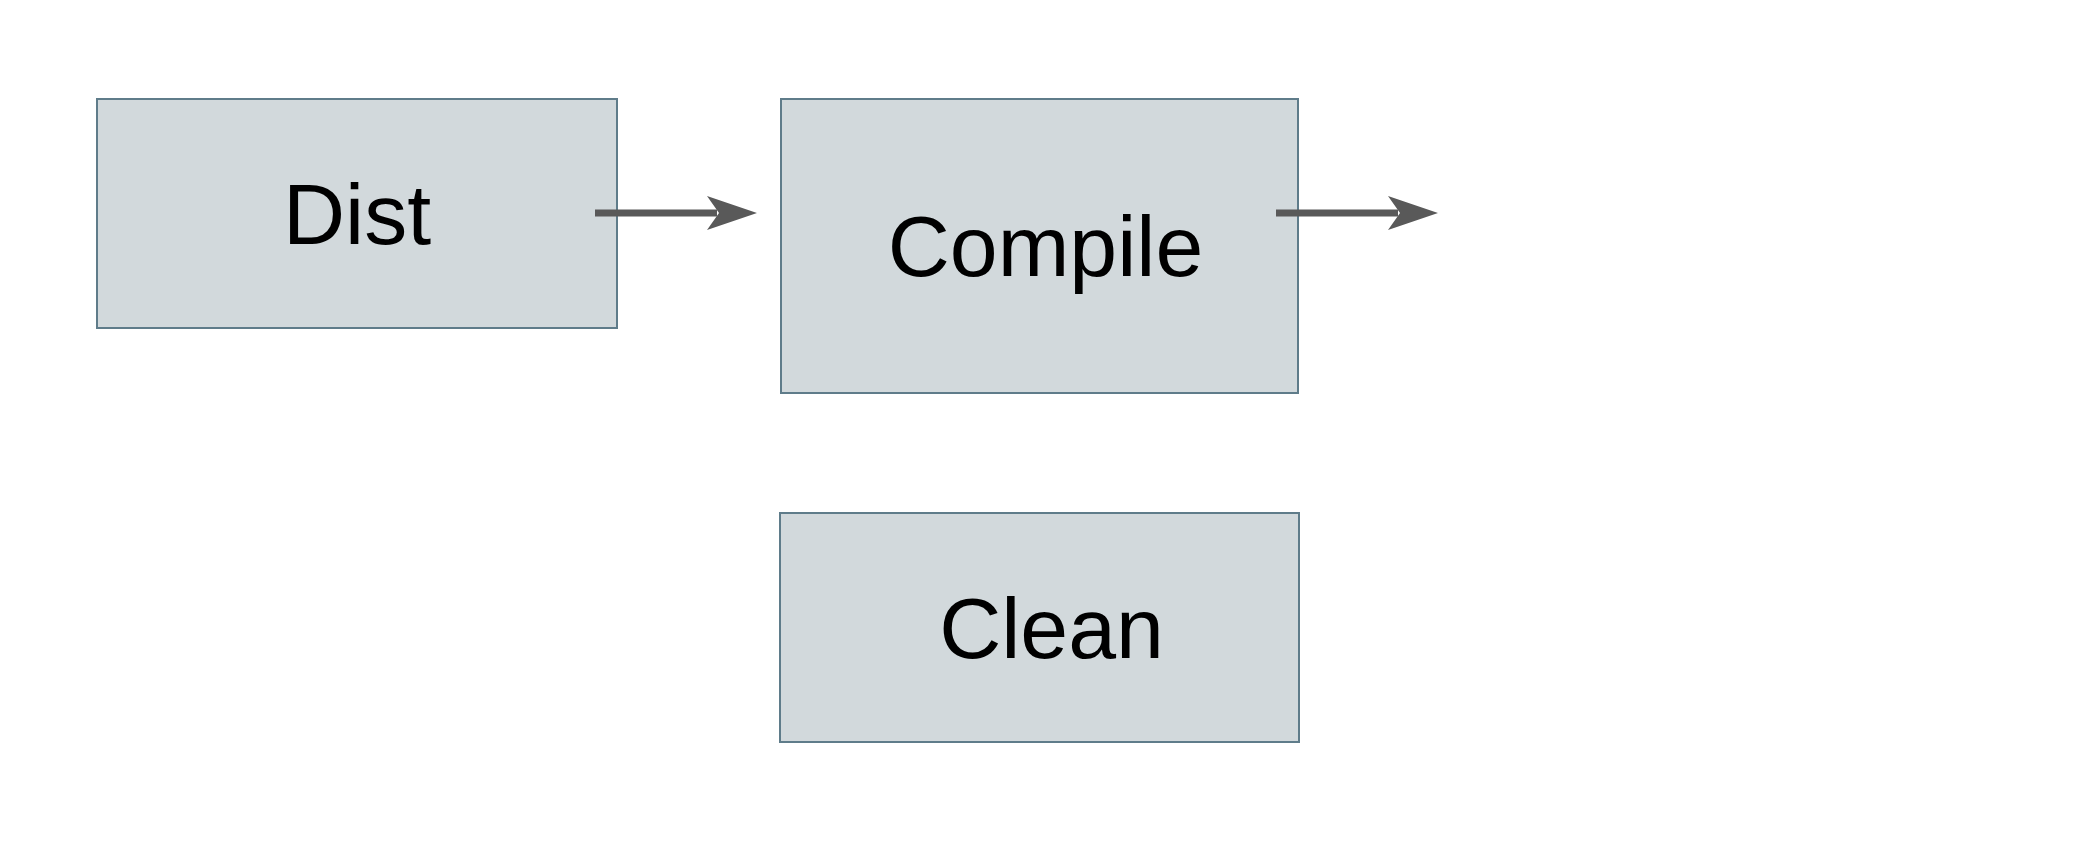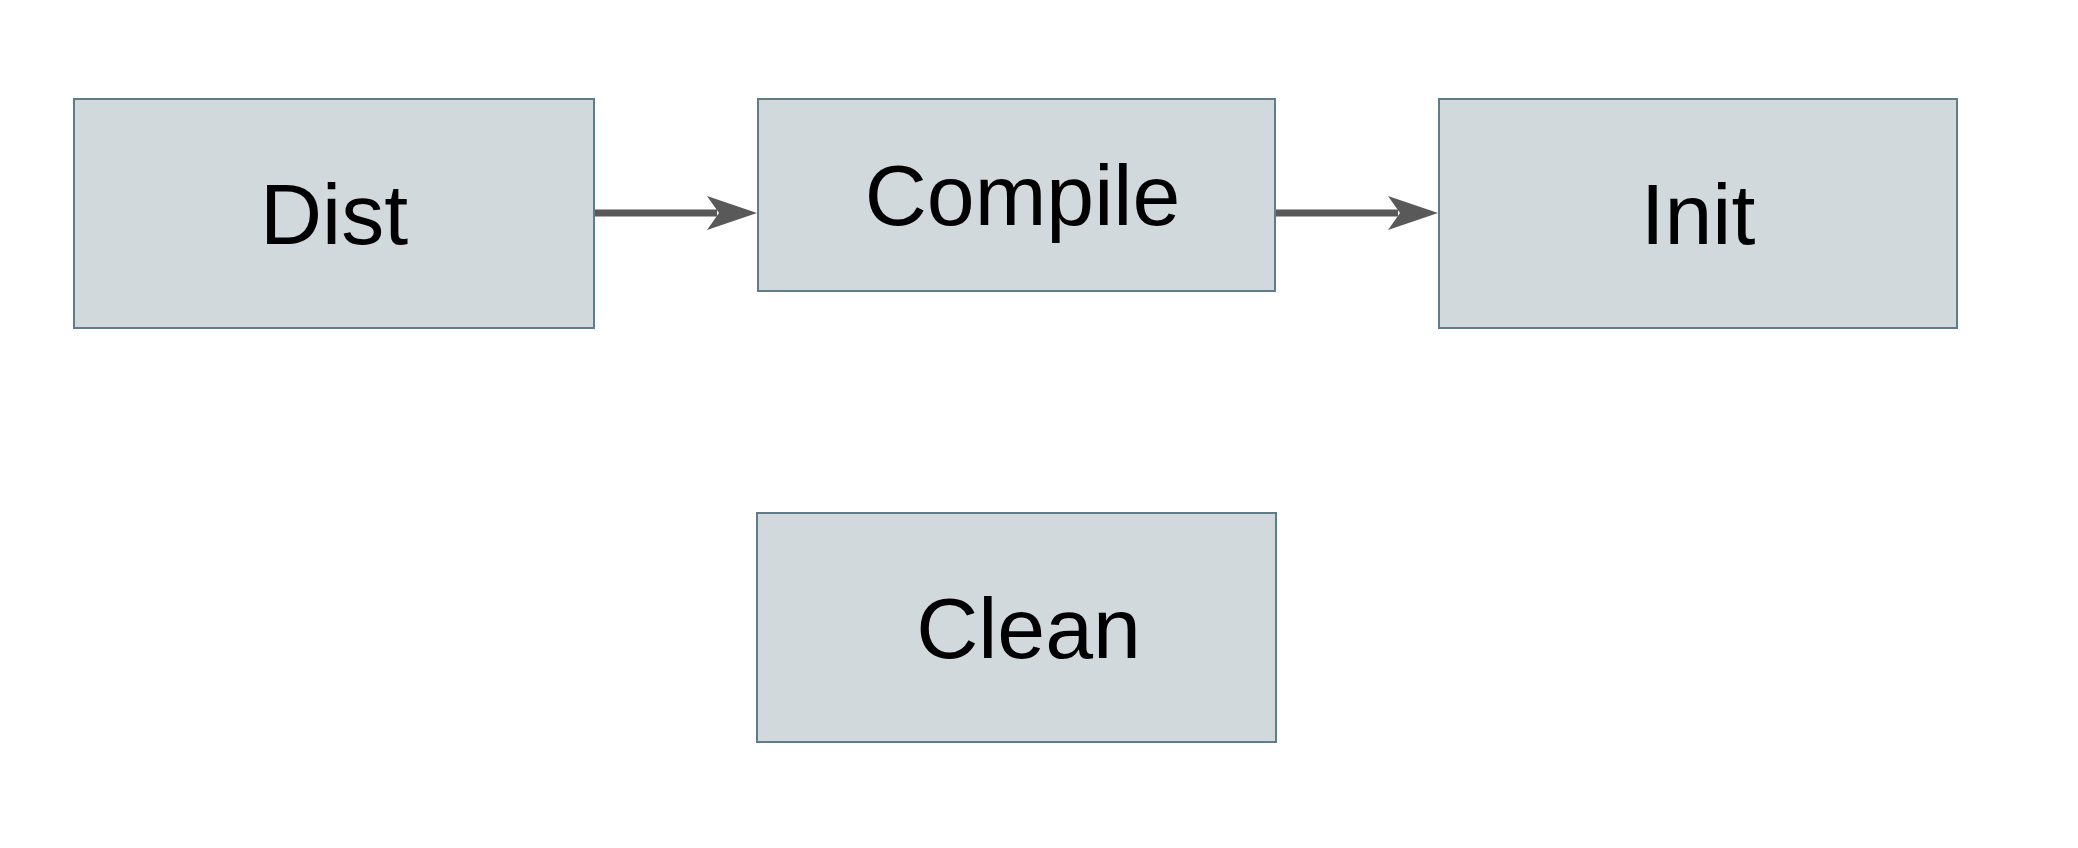--- a/index.html
+++ b/index.html
@@ -21,30 +21,31 @@
     height: 848px;
   }
   .node {
     position: absolute;
     background: #d2d9dc;
     border: 2px solid #5f7c8a;
     box-sizing: border-box;
     display: flex;
     align-items: center;
     justify-content: center;
+    margin-left: 23px;
   }
   .node .label {
     font-size: 86px;
     line-height: 1;
     color: #000000;
     letter-spacing: 0px;
     white-space: nowrap;
   }
   #node-dist    { left: 73px;   top: 98px;  width: 522px; height: 231px; }
-  #node-compile { left: 757px;  top: 98px;  width: 519px; height: 194px; padding-left: 12px; }
+  #node-compile { left: 757px;  top: 98px;  width: 519px; height: 296px; padding-left: 12px; }
   #node-init    { left: 1438px; top: 98px;  width: 520px; height: 231px; }
   #node-clean   { left: 756px;  top: 512px; width: 521px; height: 231px; padding-left: 24px; }
   .edge {
     position: absolute;
     overflow: visible;
   }
   #edge-1 { left: 595px;  top: 196px; }
   #edge-2 { left: 1276px; top: 196px; }
 </style>
 </head>
@@ -63,21 +64,18 @@
 
   <div class="node" id="node-compile">
     <span class="label">Compile</span>
   </div>
 
   <svg class="edge" id="edge-2" width="162" height="34">
     <line x1="0" y1="17" x2="122" y2="17" stroke="#595959" stroke-width="7"></line>
     <polygon points="162,17 112,0 124,17 112,34" fill="#595959"></polygon>
   </svg>
 
-  <div class="node" id="node-init">
-    <span class="label">Init</span>
-  </div>
 
   <div class="node" id="node-clean">
     <span class="label">Clean</span>
   </div>
 
 </div>
 
 </body></html>

